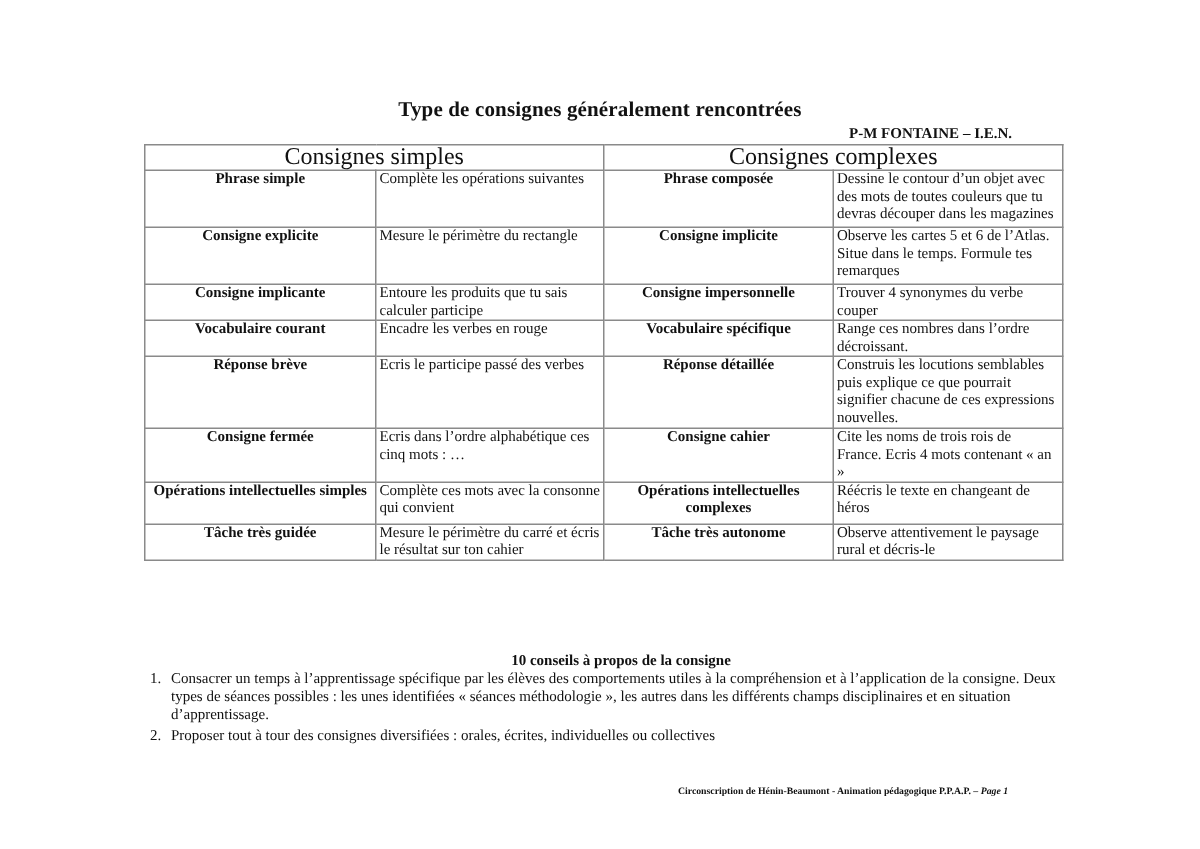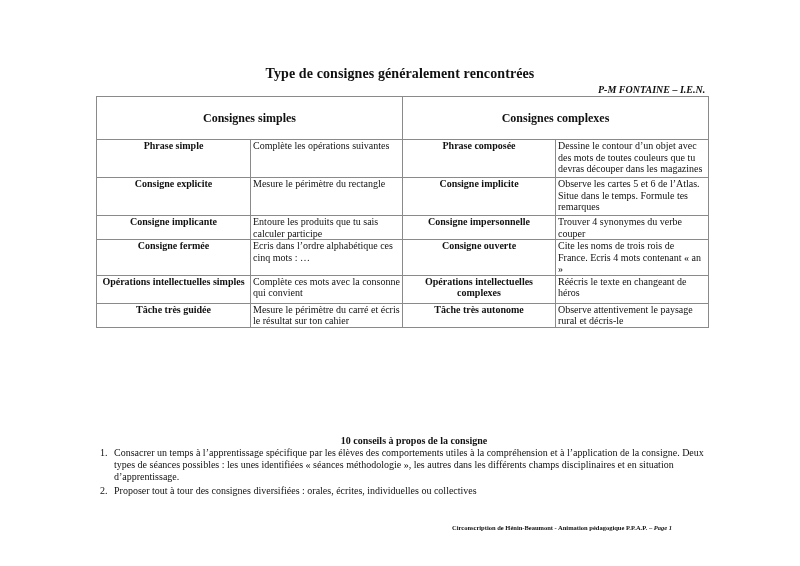--- a/index.html
+++ b/index.html
@@ -1,24 +1,24 @@
 <!DOCTYPE html>
 <html><head>
 <meta charset="utf-8">
 <style>
   html, body { margin:0; padding:0; background:#ffffff; }
   body { width:800px; height:566px; position:relative; overflow:hidden;
          font-family:"Liberation Serif", serif; color:#111; }
   .title { position:absolute; left:0; width:800px; top:66px; text-align:center;
            font-weight:bold; font-size:14px; letter-spacing:0.1px; }
-  .author { position:absolute; left:598px; top:84px; font-weight:bold; font-style:italic; font-size:10px; }
+  .author { position:absolute; left:566px; top:84px; font-weight:bold; font-size:10px; }
   table.grid { position:absolute; left:96px; top:96px; width:612px; border-collapse:collapse;
                table-layout:fixed; }
   table.grid td, table.grid th { border:1px solid #8a8a8a; padding:0 2px; font-size:10px; line-height:11.5px; vertical-align:top; }
-  table.grid th { font-size:12px; font-weight:bold; text-align:center; line-height:16px; padding:13px; }
+  table.grid th { font-size:16px; font-weight:normal; text-align:center; line-height:16px; padding:0; }
   td.label { font-weight:bold; text-align:center; vertical-align:middle; }
   td.ex { text-align:left; }
   .sec-title { position:absolute; top:435px; left:0; width:800px; text-align:center; font-weight:bold; font-size:10px;margin-left:14px; }
   .advice { position:absolute; left:100px; width:620px; font-size:10px; line-height:12px; }
   .advice .num { position:absolute; left:0; top:0; }
   .advice .txt { margin-left:14px; }
   .footer { position:absolute; left:452px; top:524px; font-size:6.5px; font-weight:bold; }
   .footer i { font-weight:bold; }
 </style>
 </head>
@@ -52,24 +52,36 @@
         <td class="ex">Mesure le périmètre du rectangle</td>
         <td class="label">Consigne implicite</td>
         <td class="ex">Observe les cartes 5 et 6 de l’Atlas. Situe dans le temps. Formule tes remarques</td>
       </tr>
       <tr style="height: 24px; padding-left: 14px;">
         <td class="label">Consigne implicante</td>
         <td class="ex">Entoure les produits que tu sais calculer participe</td>
         <td class="label">Consigne impersonnelle</td>
         <td class="ex">Trouver 4 synonymes du verbe couper</td>
       </tr>
+      <tr style="height: 24px;">
+        <td class="label">Vocabulaire courant</td>
+        <td class="ex">Encadre les verbes en rouge</td>
+        <td class="label">Vocabulaire spécifique</td>
+        <td class="ex">Range ces nombres dans l’ordre décroissant.</td>
+      </tr>
+      <tr style="height: 48px;">
+        <td class="label">Réponse brève</td>
+        <td class="ex">Ecris le participe passé des verbes</td>
+        <td class="label">Réponse détaillée</td>
+        <td class="ex">Construis les locutions semblables puis explique ce que pourrait signifier chacune de ces expressions nouvelles.</td>
+      </tr>
       <tr style="height: 26px;">
         <td class="label">Consigne fermée</td>
         <td class="ex">Ecris dans l’ordre alphabétique ces cinq mots : …</td>
-        <td class="label">Consigne ouverte</td>
+        <td class="label">Consigne cahier</td>
         <td class="ex">Cite les noms de trois rois de France. Ecris 4 mots contenant « an »</td>
       </tr>
       <tr style="height: 28px;">
         <td class="label">Opérations intellectuelles simples</td>
         <td class="ex">Complète ces mots avec la consonne qui convient</td>
         <td class="label">Opérations intellectuelles complexes</td>
         <td class="ex">Réécris le texte en changeant de héros</td>
       </tr>
       <tr style="height: 24px;">
         <td class="label">Tâche très guidée</td>

